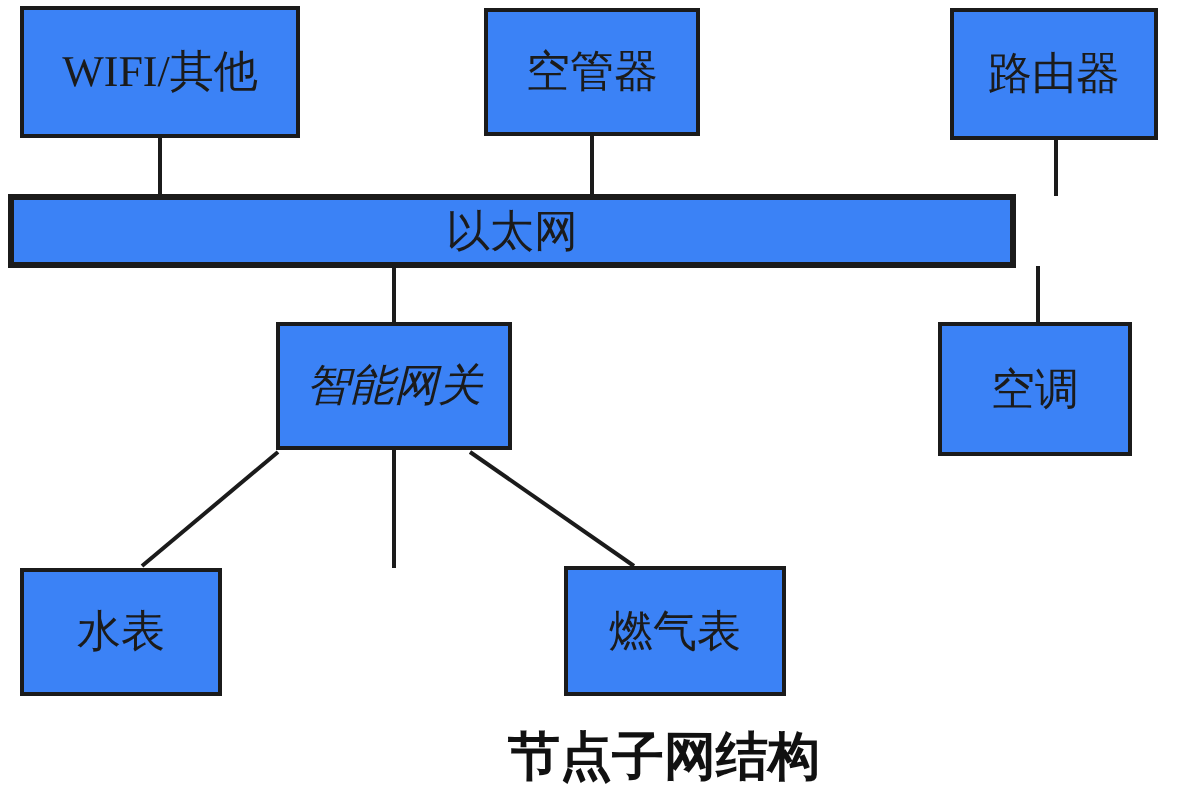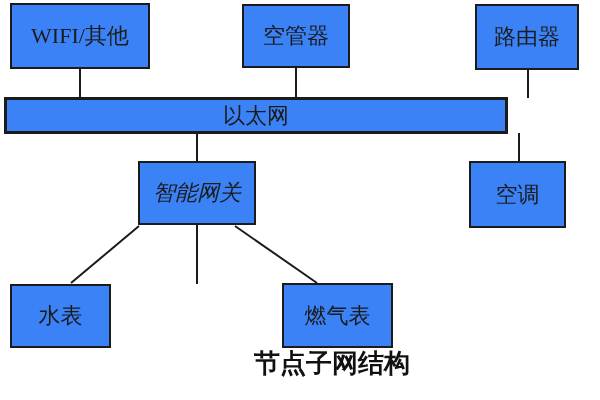--- a/index.html
+++ b/index.html
@@ -40,23 +40,23 @@
   .node-router      { left: 475px; top: 4px;   width: 104px; height: 66px; justify-content: center; }
   .node-ethernet    { left: 4px;   top: 97px;  width: 504px; height: 37px; border-width: 3px; }
   .node-gateway     { left: 138px; top: 161px; width: 118px; height: 64px; font-style: italic; }
   .node-aircon      { left: 469px; top: 161px; width: 97px; height: 67px; }
   .node-water       { left: 10px;  top: 284px; width: 101px; height: 64px; }
   .node-electric    { left: 144px; top: 284px; width: 102px; height: 64px; }
   .node-gas         { left: 261px; top: 283px; width: 111px; height: 65px; margin-left: 21px; }
   .caption {
     position: absolute;
     left: 332px;
-    top: 349px;
+    top: 365px;
     transform: translateX(-50%);
-    font-family: Liberation Sans, sans-serif;
+    font-family: Liberation Serif, serif;
     font-weight: bold;
     font-size: 26px;
     line-height: 1.1;
     white-space: nowrap;
     color: #111111;
   }
 </style>
 </head>
 <body>
 

